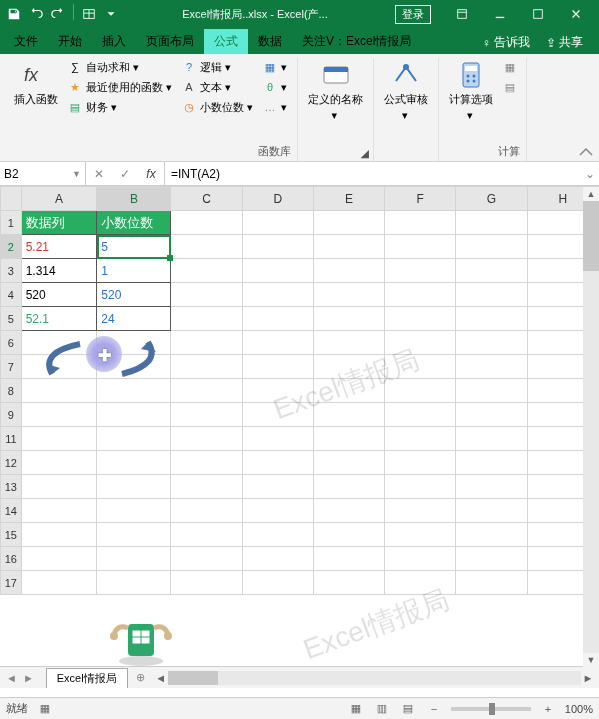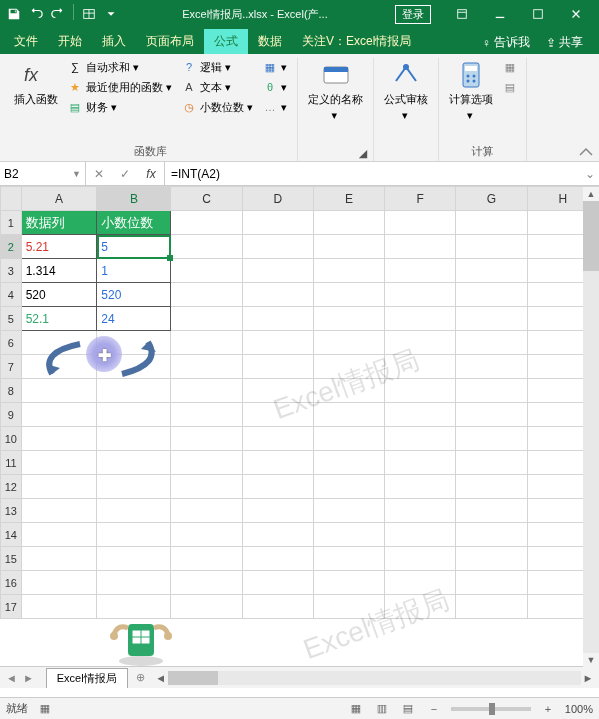--- a/index.html
+++ b/index.html
@@ -12,31 +12,31 @@
 .tb-ico svg { width: 14px; height: 14px; }
 .tb-sep { width: 1px; height: 16px; background: rgba(255,255,255,.3); margin: 0 3px; }
 .tb-title { flex: 1; text-align: center; opacity: .95; overflow: hidden; white-space: nowrap; }
 .tb-login { border: 1px solid #fff; padding: 1px 6px; font-size: 11px; margin: 0 6px; cursor: pointer; }
 .tb-right { display: flex; }
 .tb-winbtn { width: 38px; height: 28px; display: flex; align-items: center; justify-content: center; cursor: pointer; }
 .tb-winbtn svg { width: 12px; height: 12px; }
 
 
 .tabs { height: 26px; background: #0f7a3f; display: flex; align-items: flex-end; padding: 0 4px; font-size: 12px; }
-.tab { color: #fef9c3; padding: 4px 10px; cursor: pointer; }
+.tab { color: #000000; padding: 4px 10px; cursor: pointer; }
 .tab.active { background: #5eead4; color: #1a7a3f; }
 .tabs-right { margin-left: auto; display: flex; align-items: center; color: #fff; gap: 4px; padding-right: 6px; }
 .tabs-right .t-link { padding: 3px 6px; cursor: pointer; font-size: 12px; display: flex; align-items: center; gap: 3px; }
 
 
 .ribbon { height: 108px; background: #f3f3f3; border-bottom: 1px solid #d2d2d2; display: flex; padding: 4px 4px 0; font-size: 11px; position: relative; }
 .r-group { display: flex; flex-direction: column; padding: 0 6px; border-right: 1px solid #e0e0e0; height: 100%; }
 .r-group:last-child { border-right: none; }
 .r-group-body { flex: 1; display: flex; align-items: flex-start; gap: 3px; }
-.r-group-label { text-align: center; color: #555; font-size: 11px; padding: 2px 0; position: relative; }
+.r-group-label { text-align: right; color: #555; font-size: 11px; padding: 2px 0; position: relative; }
 .r-group-label .dlg { position: absolute; right: -2px; top: 2px; width: 12px; height: 12px; cursor: pointer; }
 .r-big { display: flex; flex-direction: column; align-items: center; gap: 2px; cursor: pointer; padding: 2px 4px; }
 .r-big-ico { width: 32px; height: 30px; display: flex; align-items: center; justify-content: center; }
 .r-col { display: flex; flex-direction: column; gap: 2px; }
 .r-item { display: flex; align-items: center; gap: 3px; cursor: pointer; padding: 1px 2px; white-space: nowrap; }
 .r-item-ico { width: 16px; height: 16px; display: flex; align-items: center; justify-content: center; }
 .dd { width: 8px; display: inline-flex; }
 .ribbon-collapse { position: absolute; right: 4px; bottom: 2px; width: 18px; height: 14px; cursor: pointer; display: flex; align-items: center; justify-content: center; }
 
 
@@ -441,31 +441,20 @@
           <td class=""></td>
           <td class=""></td>
           <td class=""></td>
           <td class=""></td>
           <td class=""></td>
           <td class=""></td>
           <td class=""></td>
           <td class=""></td>
         </tr>
         <tr class="data-border">
-          <th class="rowh">10</th>
-          <td class=""></td>
-          <td class=""></td>
-          <td class=""></td>
-          <td class=""></td>
-          <td class=""></td>
-          <td class=""></td>
-          <td class=""></td>
-          <td class=""></td>
-        </tr>
-        <tr class="data-border">
           <th class="rowh">11</th>
           <td class=""></td>
           <td class=""></td>
           <td class=""></td>
           <td class=""></td>
           <td class=""></td>
           <td class=""></td>
           <td class=""></td>
           <td class=""></td>
         </tr>

